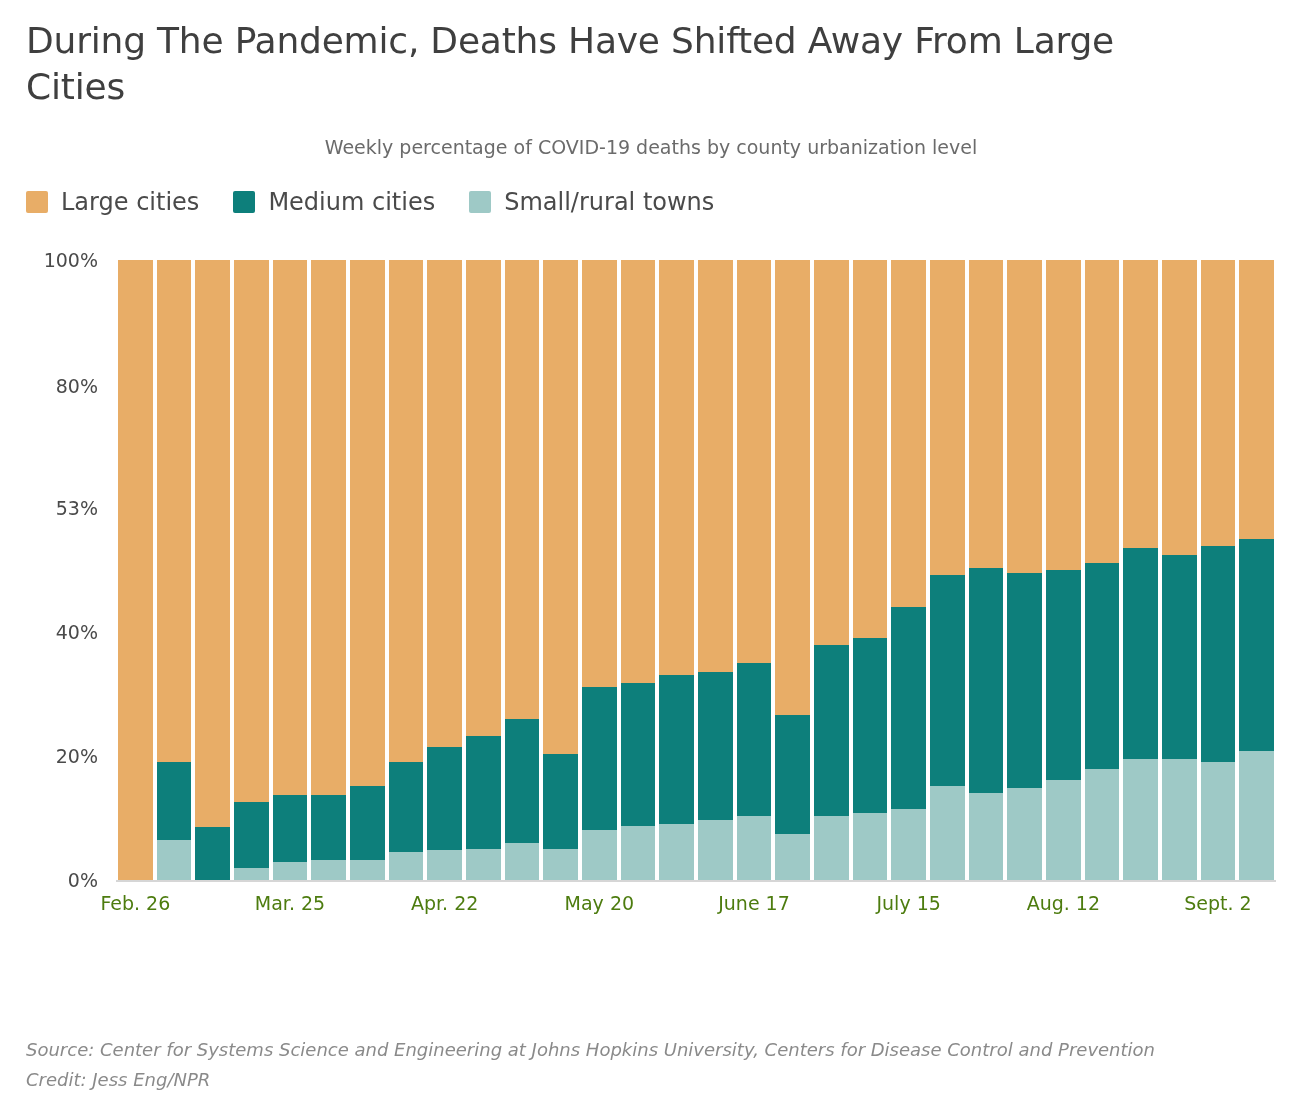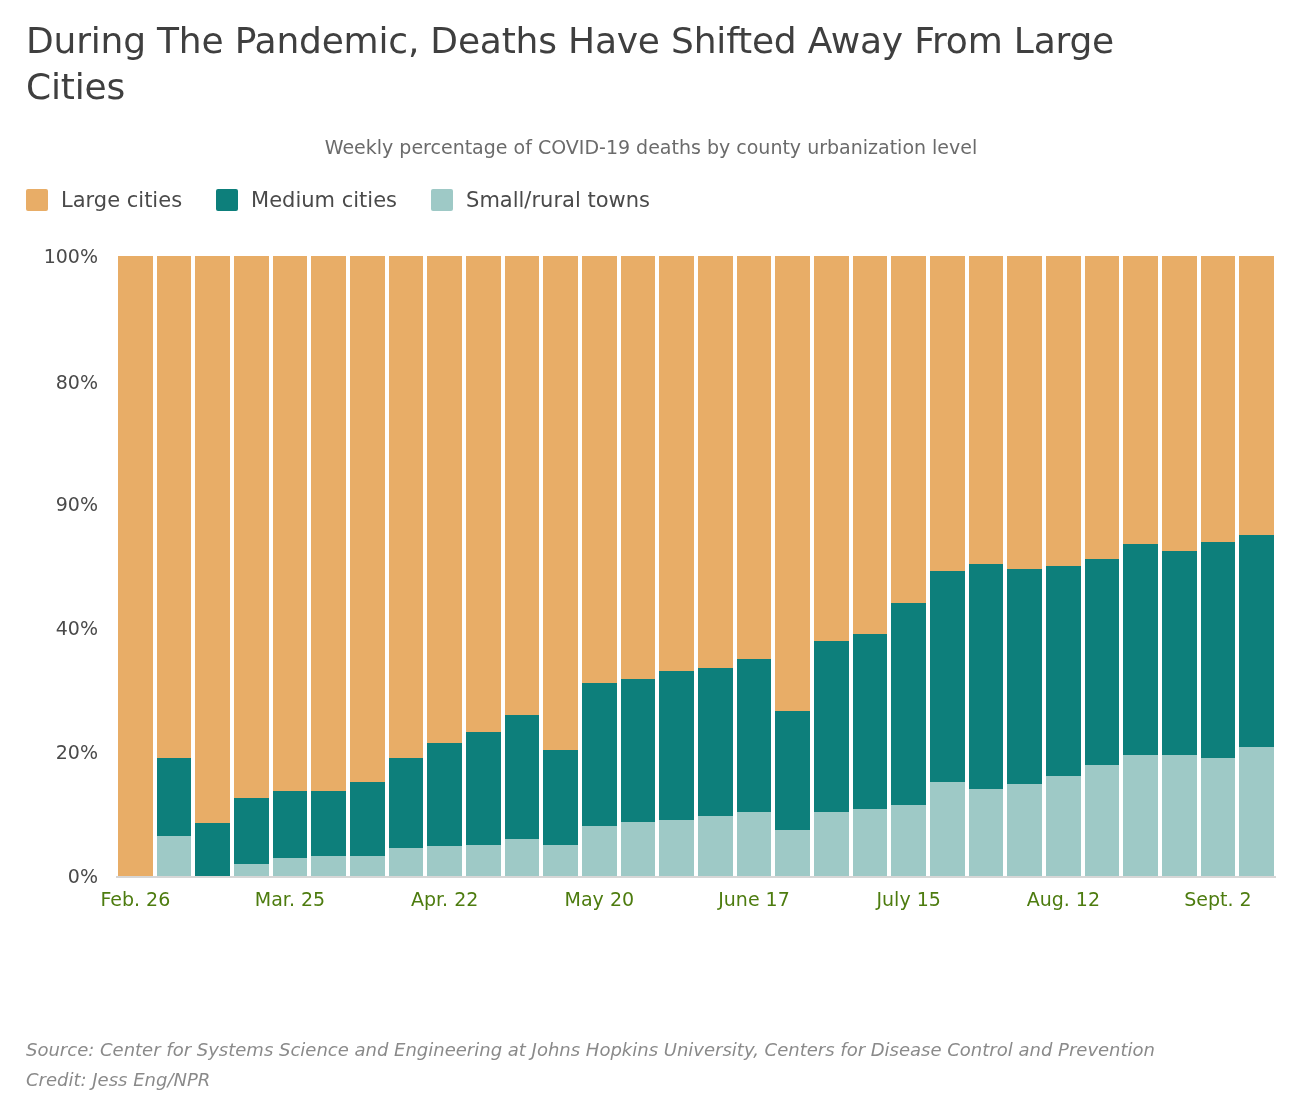--- a/index.html
+++ b/index.html
@@ -48,21 +48,21 @@
     align-items: center;
     gap: 13px;
   }
   .legend-swatch {
     width: 22px;
     height: 22px;
     border-radius: 2px;
     display: inline-block;
   }
   .legend-label {
-    font-size: 21px;
+    font-size: 24px;
     color: #4a4a4a;
   }
 
   .plot-wrap {
     position: relative;
     margin-top: 44px;
     width: 1250px;
     height: 660px;
   }
   .y-axis {
@@ -160,21 +160,21 @@
         <span class="legend-swatch" style="background: rgb(158, 201, 198);"></span>
         <span class="legend-label">Small/rural towns</span>
       </div>
     </div>
 
   <div class="plot-wrap">
     <div class="y-axis" id="y-axis">
         <div class="y-tick" style="top: 620px;">0%</div>
         <div class="y-tick" style="top: 496px;">20%</div>
         <div class="y-tick" style="top: 372px;">40%</div>
-        <div class="y-tick" style="top: 248px;">90%</div>
+        <div class="y-tick" style="top: 248px;">53%</div>
         <div class="y-tick" style="top: 126px;">80%</div>
         <div class="y-tick" style="top: 0px;">100%</div>
       </div>
     <div class="plot-area">
       <div class="bars" id="bars">
           <div class="bar-col" title="Feb. 26">
             <div class="seg" style="height: 620px; background: rgb(232, 173, 103);"></div>
           </div>
           <div class="bar-col" title="Mar. 4">
             <div class="seg" style="height: 502.2px; background: rgb(232, 173, 103);"></div>

